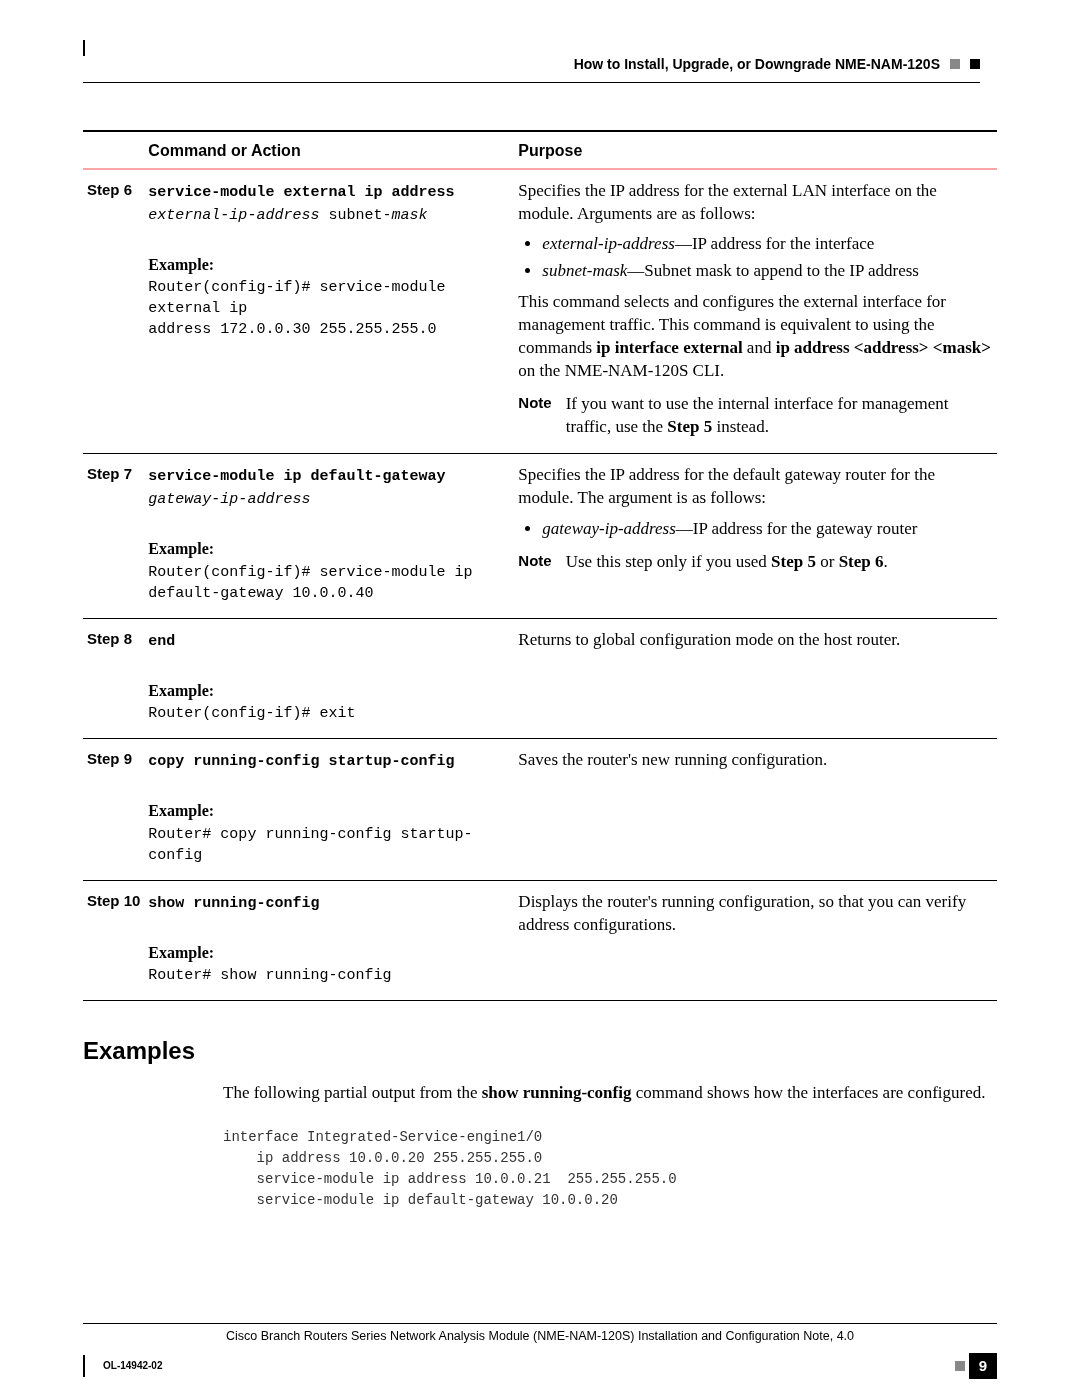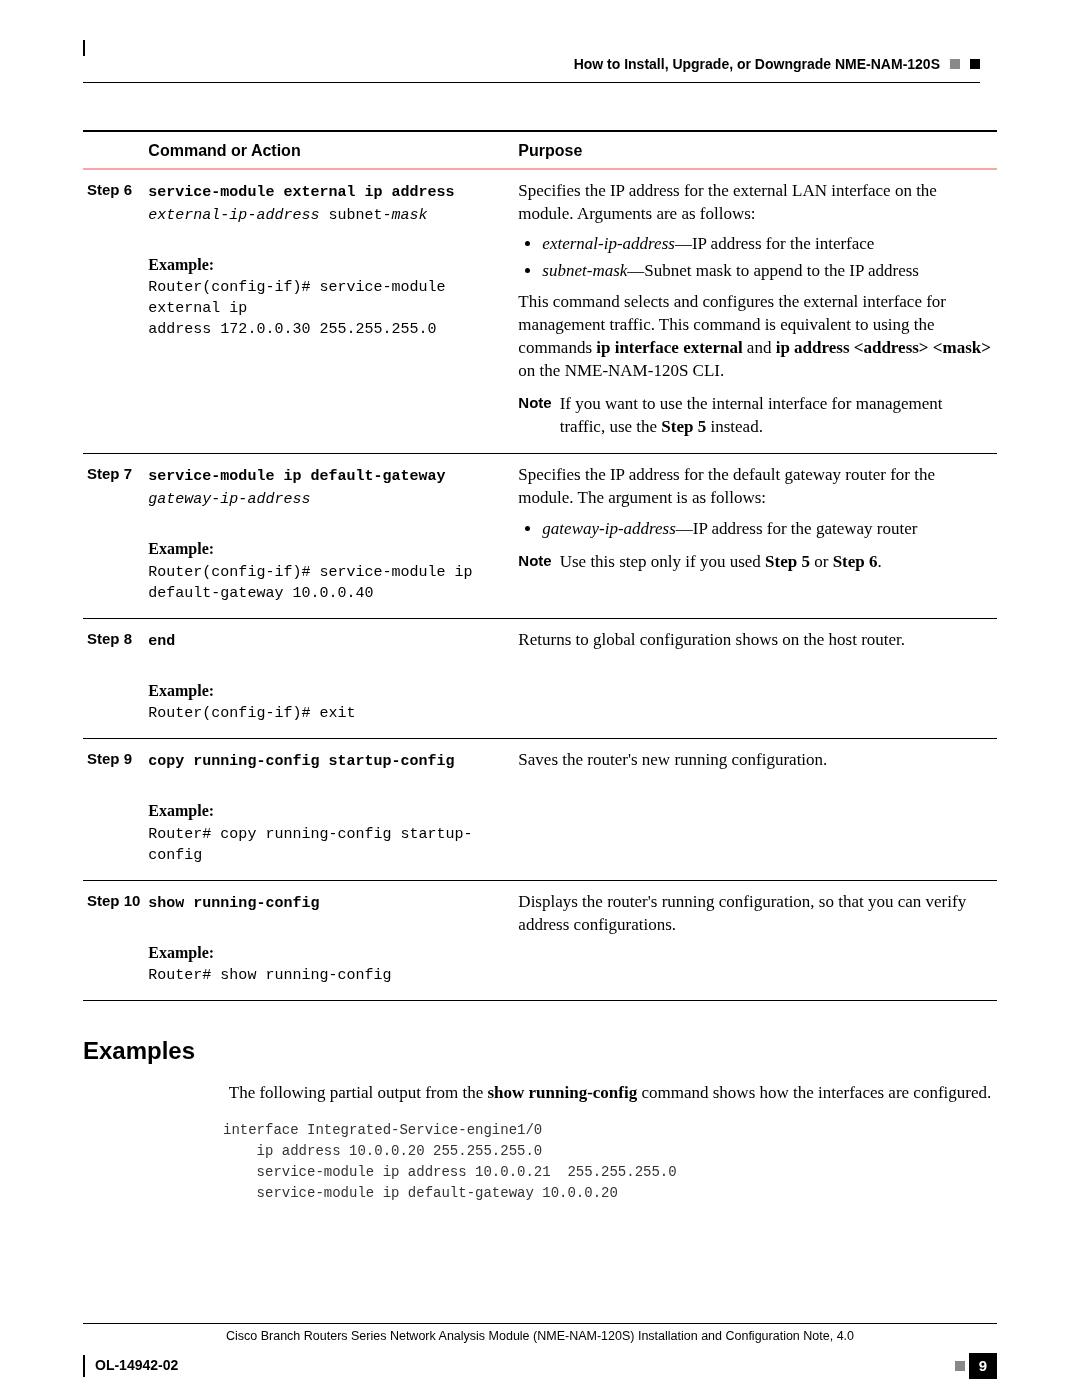--- a/index.html
+++ b/index.html
@@ -94,40 +94,39 @@
     margin: 8px 0 8px 24px;
     padding: 0;
   }
   .purpose li {
     margin: 4px 0;
   }
   .purpose .it { font-style: italic; }
   .purpose .b { font-weight: bold; }
   .note-row {
     display: flex;
-    gap: 8px;
+    gap: 14px;
     margin-top: 10px;
   }
   .note-row .note-label {
     font-family: Arial, Helvetica, sans-serif;
     font-weight: bold;
     font-size: 15px;
   }
 
   .section-heading {
     font-family: Arial, Helvetica, sans-serif;
     font-weight: bold;
     font-size: 24px;
     margin-top: 34px;
     margin-bottom: 14px;
   }
   .body-para {
     margin-left: 140px;
-    margin-bottom: 15px;
-    text-align: center;
+    margin-bottom: 22px;
   }
   .code-block {
     margin-left: 140px;
     font-family: "Courier New", Courier, monospace;
     font-size: 14px;
     white-space: pre;
     line-height: 1.5;
     color: #333;
   }
 
@@ -147,23 +146,23 @@
     padding-bottom: 8px;
   }
   .footer .bot {
     display: flex;
     justify-content: space-between;
     align-items: center;
   }
   .footer .doc-id {
     font-family: Arial, Helvetica, sans-serif;
     font-weight: bold;
-    font-size: 14px;
+    font-size: 10px;
     border-left: 2px solid #000;
-    padding-left: 10px;
+    padding-left: 18px;
     height: 22px;
     display: flex;
     align-items: center;
   }
   .footer .page-box {
     display: flex; align-items: center; gap: 0;
   }
   .footer .pno {
     background: #000; color: #fff;
     font-family: Arial, Helvetica, sans-serif;
@@ -249,21 +248,21 @@
         </tr>
 
         <tr>
           <td class="step">Step 8</td>
           <td class="cmd-col">
             <div><span class="mono bold">end</span></div>
             <div class="example-label">Example:</div>
             <div class="mono">Router(config-if)# exit</div>
           </td>
           <td class="purpose">
-            <div>Returns to global configuration shows on the host router.</div>
+            <div>Returns to global configuration mode on the host router.</div>
           </td>
         </tr>
 
         <tr>
           <td class="step">Step 9</td>
           <td class="cmd-col">
             <div><span class="mono bold">copy running-config startup-config</span></div>
             <div class="example-label">Example:</div>
             <div class="mono">Router# copy running-config startup-config</div>
           </td>

